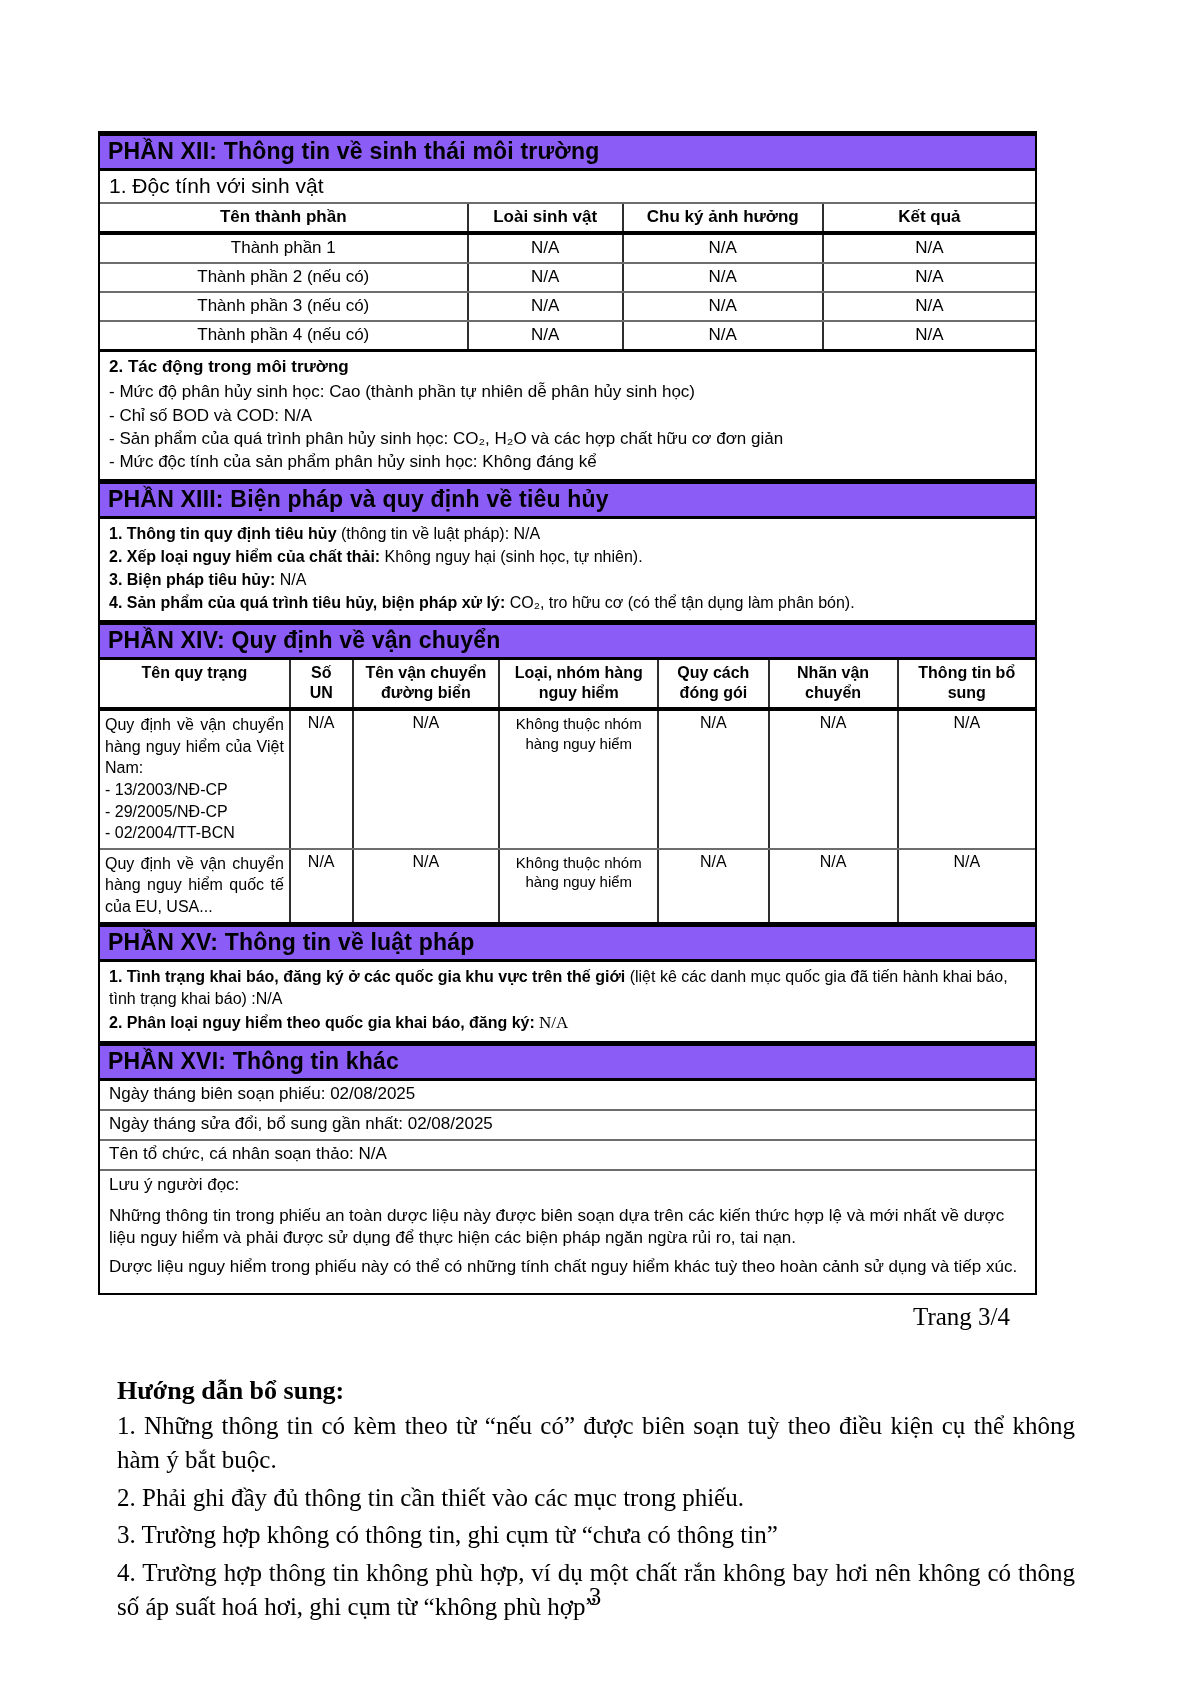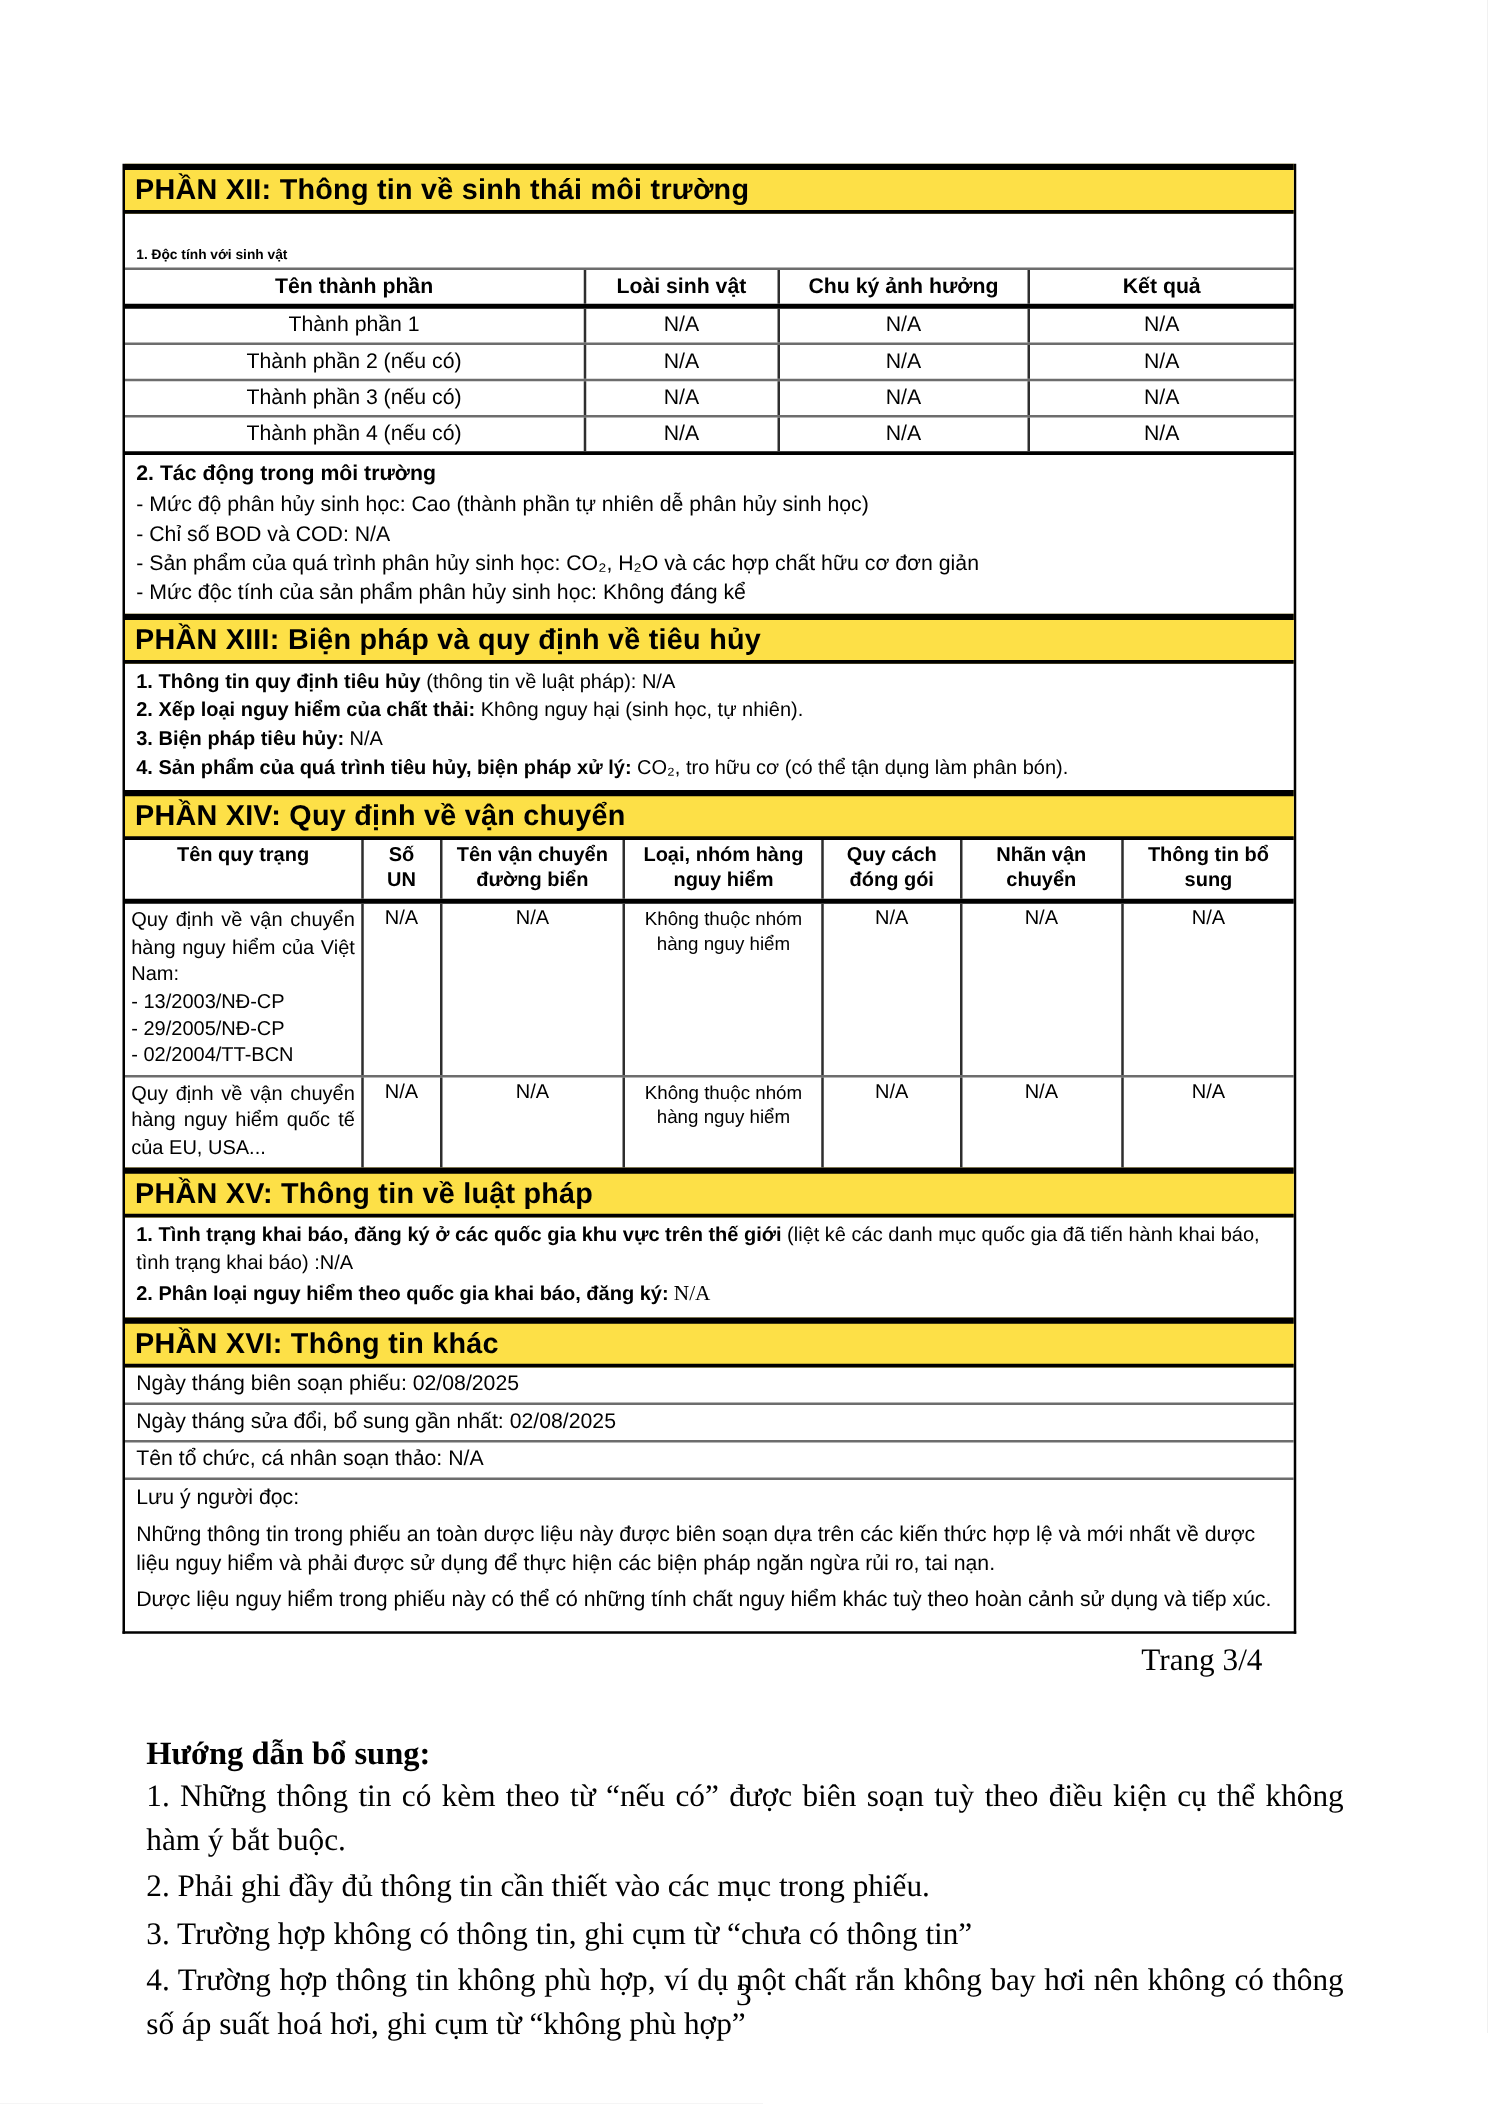--- a/index.html
+++ b/index.html
@@ -14,34 +14,33 @@
   }
   .doc{position:absolute;left:0;top:131px;width:1190px;}
   .box{
     margin-left:98px;width:939px;
     border-left:2px solid #000;
     border-right:2px solid #000;
     border-bottom:2px solid #000;
     box-sizing:border-box;
   }
   .sec-header{
-    background:#fde047;
+    background:#8b5cf6;
     border-top:5px solid #000;
     border-bottom:3px solid #000;
     font-weight:bold;
     font-size:23px;
     padding:2px 8px 3px 8px;
     letter-spacing:0.2px;
   }
   .subrow{
     border-bottom:2px solid #6d6d6d;
     padding:3px 9px 4px 9px;
-    font-size:11px;
-    font-weight:bold;
-    margin-top:24px;
+    font-size:21px;
+    font-weight:normal;
   }
   
   .t1row{display:flex;}
   .t1row > div{
     box-sizing:border-box;
     text-align:center;
     padding:3px 4px 4px 4px;
     font-size:17px;
   }
   .t1row > div + div{border-left:2px solid #2e2e2e;}

